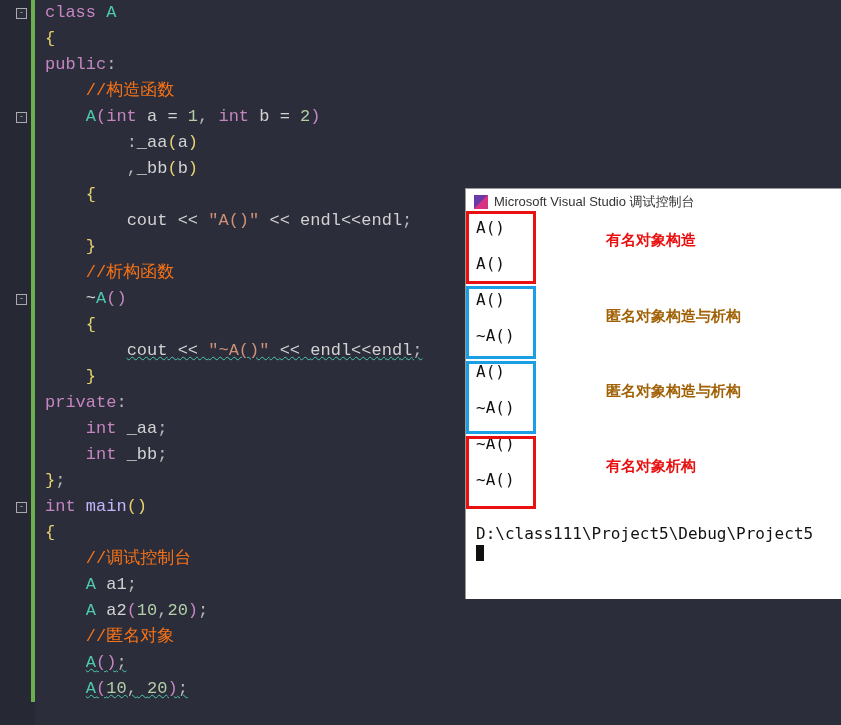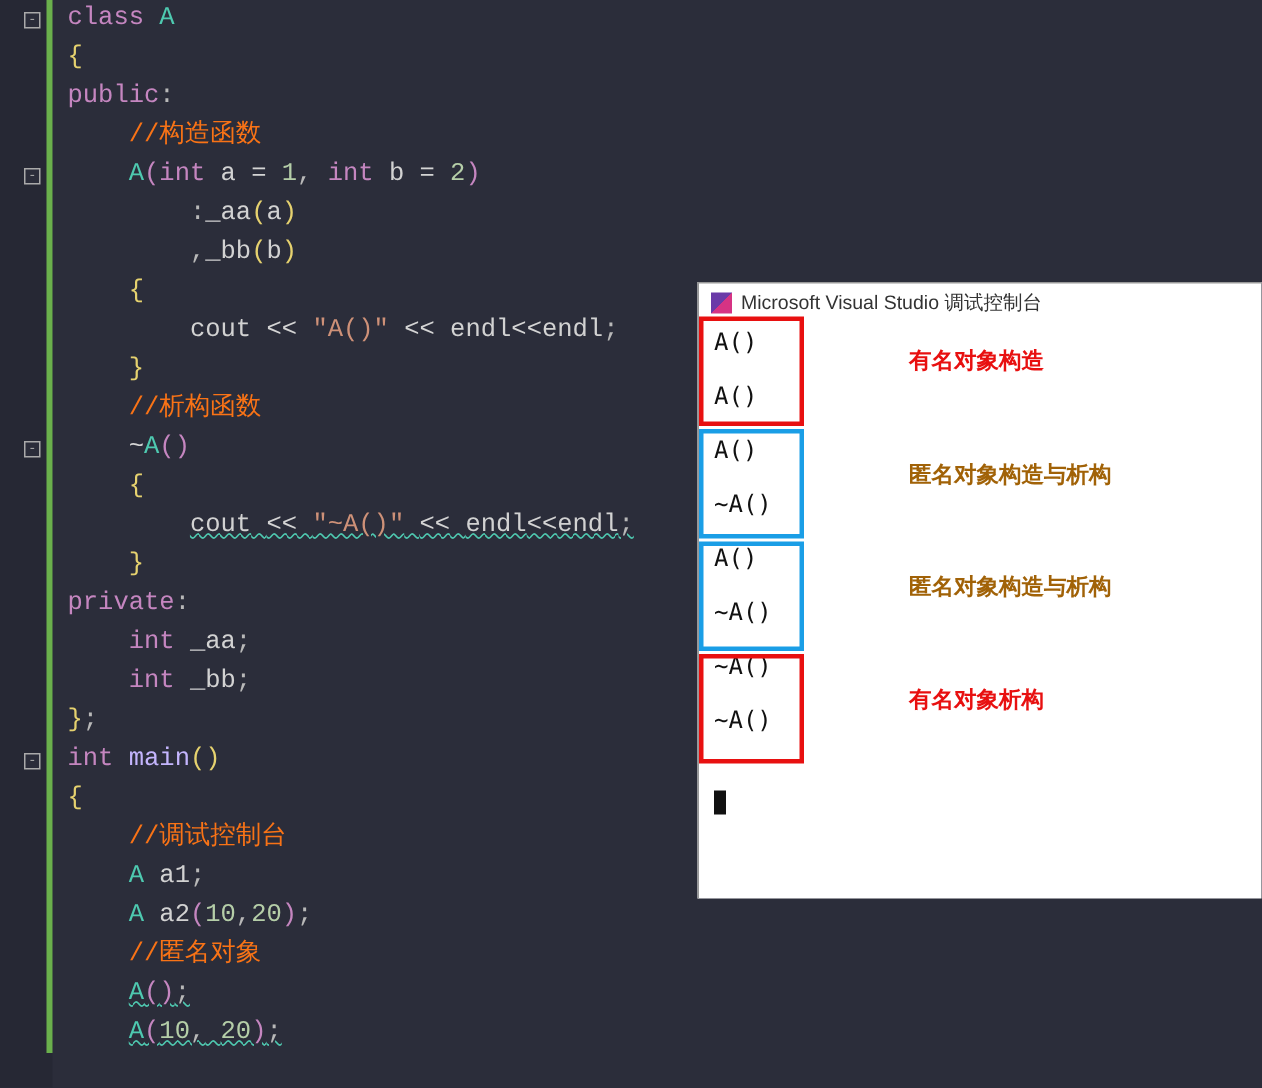--- a/index.html
+++ b/index.html
@@ -218,20 +218,21 @@
     <div class="out-blank"></div>
     <div class="out-line">A()</div>
     <div class="out-blank"></div>
     <div class="out-line">~A()</div>
     <div class="out-blank"></div>
     <div class="out-line">~A()</div>
     <div class="out-blank"></div>
     <div class="out-line">~A()</div>
     <div class="out-blank"></div>
     <div class="out-blank"></div>
+    <div class="out-line">D:\class111\Project5\Debug\Project5</div>
     <div class="out-line"><span class="cursor"></span></div>
   </div>
 
   <div class="annot-box red-box" style="left:0px; top:22px; width:70px; height:73px;"></div>
   <div class="annot-lbl red-txt" style="left:140px; top:42px;">有名对象构造</div>
 
   <div class="annot-box blue-box" style="left:0px; top:97px; width:70px; height:73px;"></div>
   <div class="annot-lbl blue-txt" style="left:140px; top:118px;">匿名对象构造与析构</div>
 
   <div class="annot-box blue-box" style="left:0px; top:172px; width:70px; height:73px;"></div>

